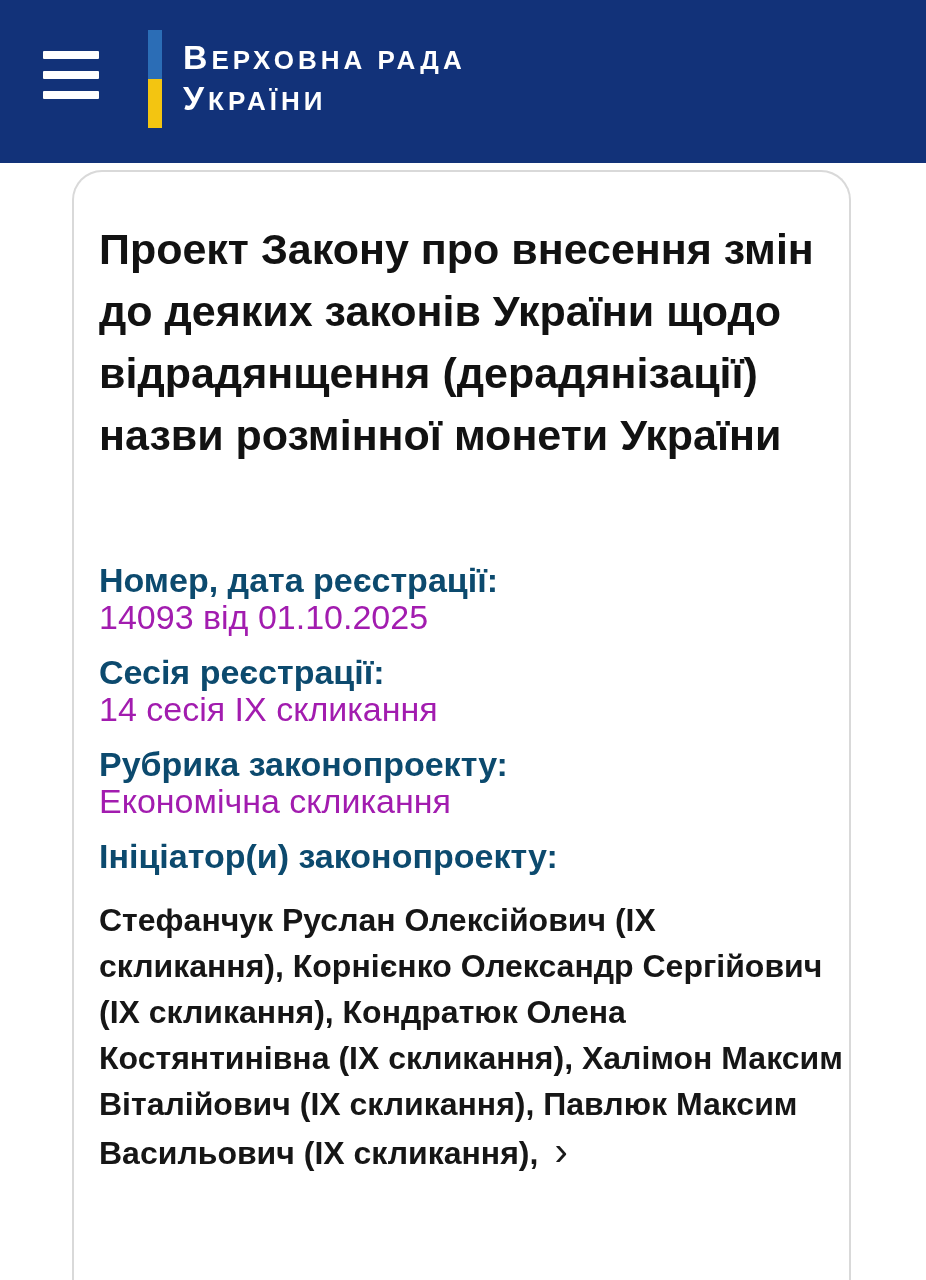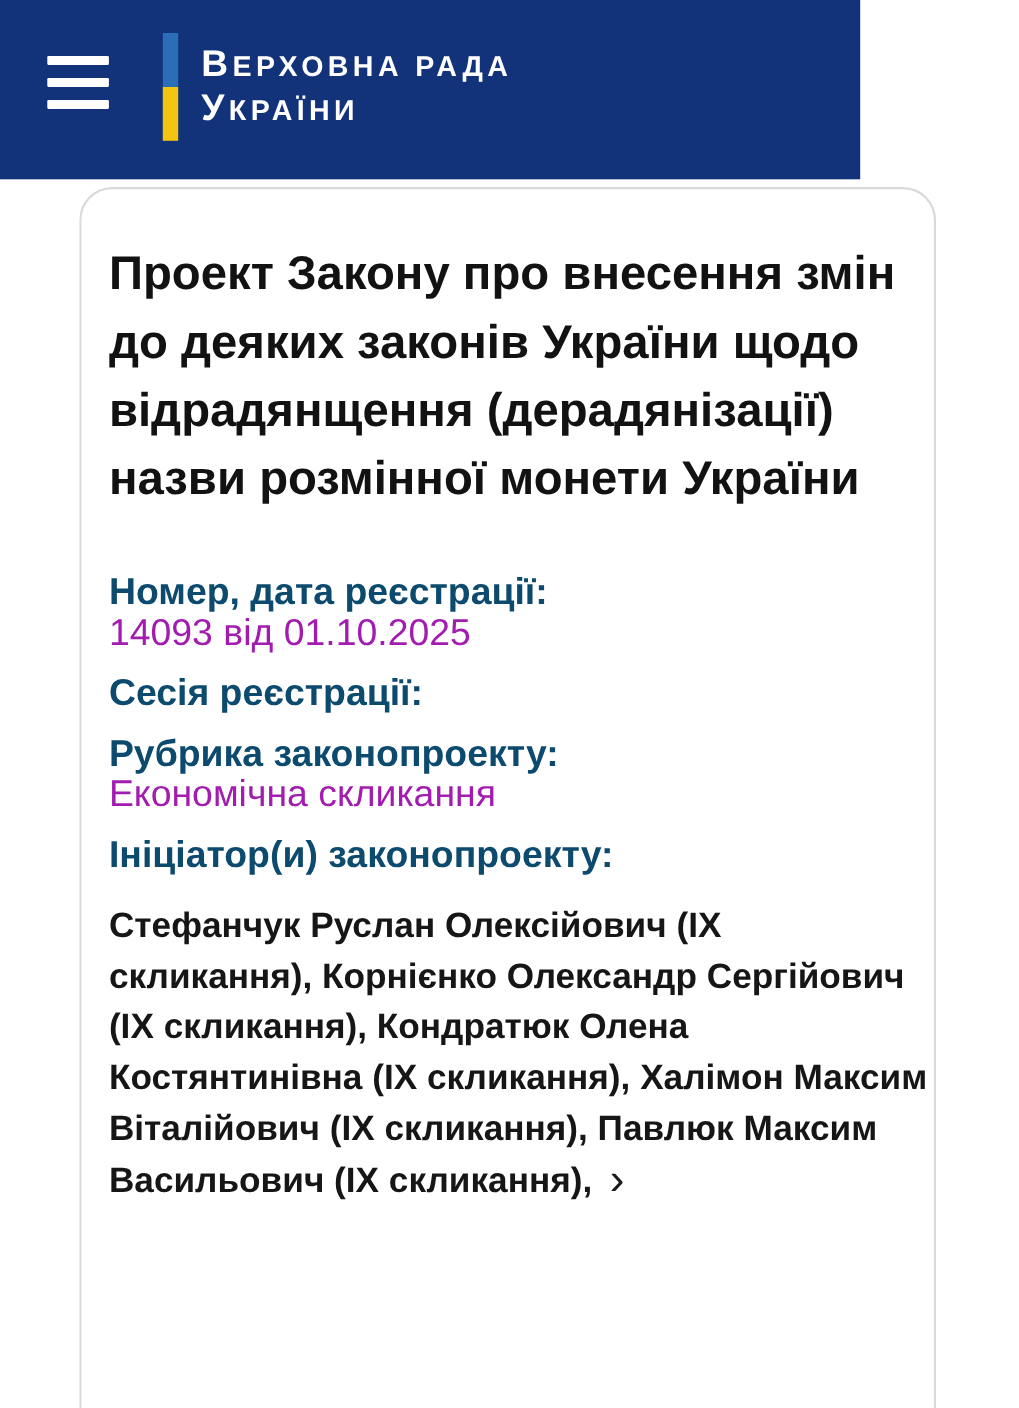--- a/index.html
+++ b/index.html
@@ -6,21 +6,21 @@
   html, body {
     width: 926px; height: 1280px;
     overflow: hidden;
     background: #ffffff;
     font-family: "Liberation Sans", sans-serif;
   }
 
   
   .topbar {
     position: relative;
-    width: 782px; height: 163px;
+    width: 926px; height: 163px;
     background: #123279;
   }
   .hamburger {
     position: absolute;
     left: 43px; top: 51px;
     width: 56px; height: 48px;
     cursor: pointer;
   }
   .hamburger .bar {
     width: 56px; height: 8px;
@@ -67,21 +67,21 @@
     border-bottom: none;
     border-radius: 30px 30px 0 0;
     padding: 46px 20px 0 25px;
   }
 
   .bill-title {
     font-weight: bold;
     font-size: 43px;
     line-height: 62px;
     color: #121212;
-    margin-bottom: 54px;
+    margin-bottom: 96px;
   }
   .bill-title .t-line { white-space: nowrap; }
 
   .field { margin-bottom: 18px; }
   .field-label {
     font-weight: bold;
     font-size: 34px;
     line-height: 37px;
     color: #0c4a6e;
     white-space: nowrap;
@@ -138,20 +138,21 @@
     <div class="t-line">назви розмінної монети України</div>
   </h1>
 
   <div class="field">
     <div class="field-label">Номер, дата реєстрації:</div>
     <div class="field-value">14093 від 01.10.2025</div>
   </div>
 
   <div class="field">
     <div class="field-label">Сесія реєстрації:</div>
+    <div class="field-value">14 сесія IX скликання</div>
   </div>
 
   <div class="field">
     <div class="field-label">Рубрика законопроекту:</div>
     <div class="field-value">Економічна скликання</div>
   </div>
 
 
   <div class="field initiators">
     <div class="field-label">Ініціатор(и) законопроекту:</div>

